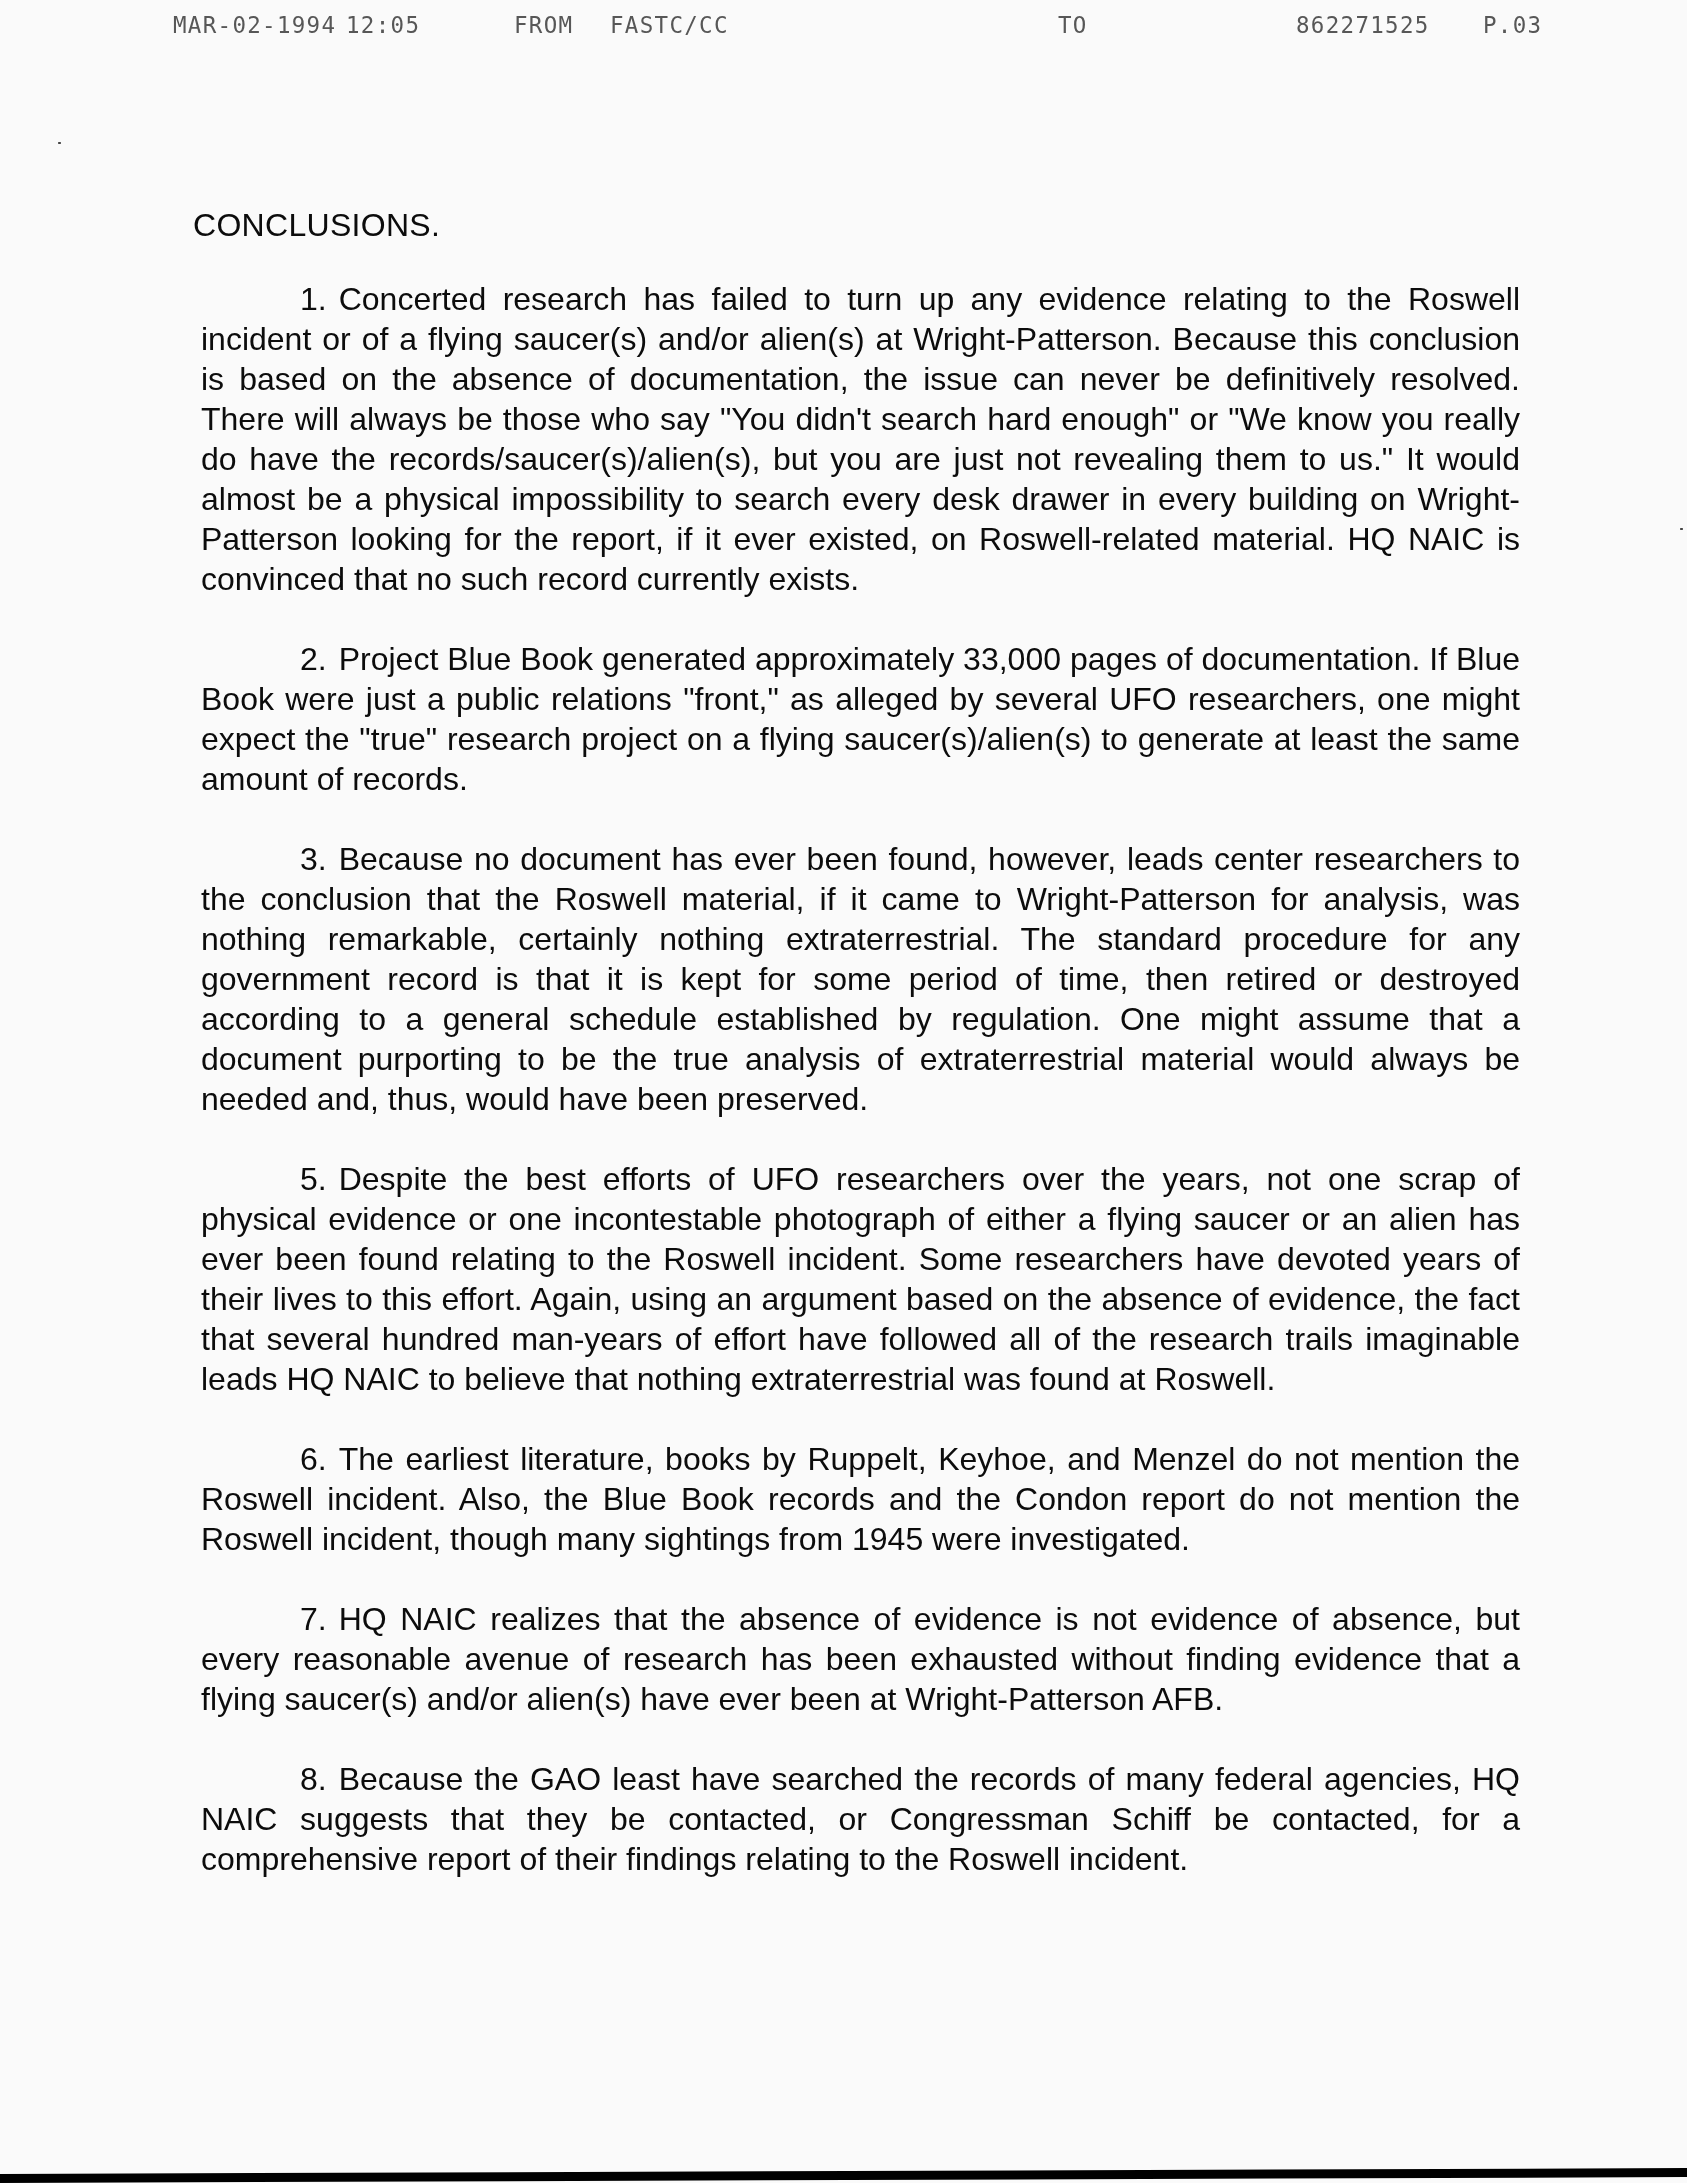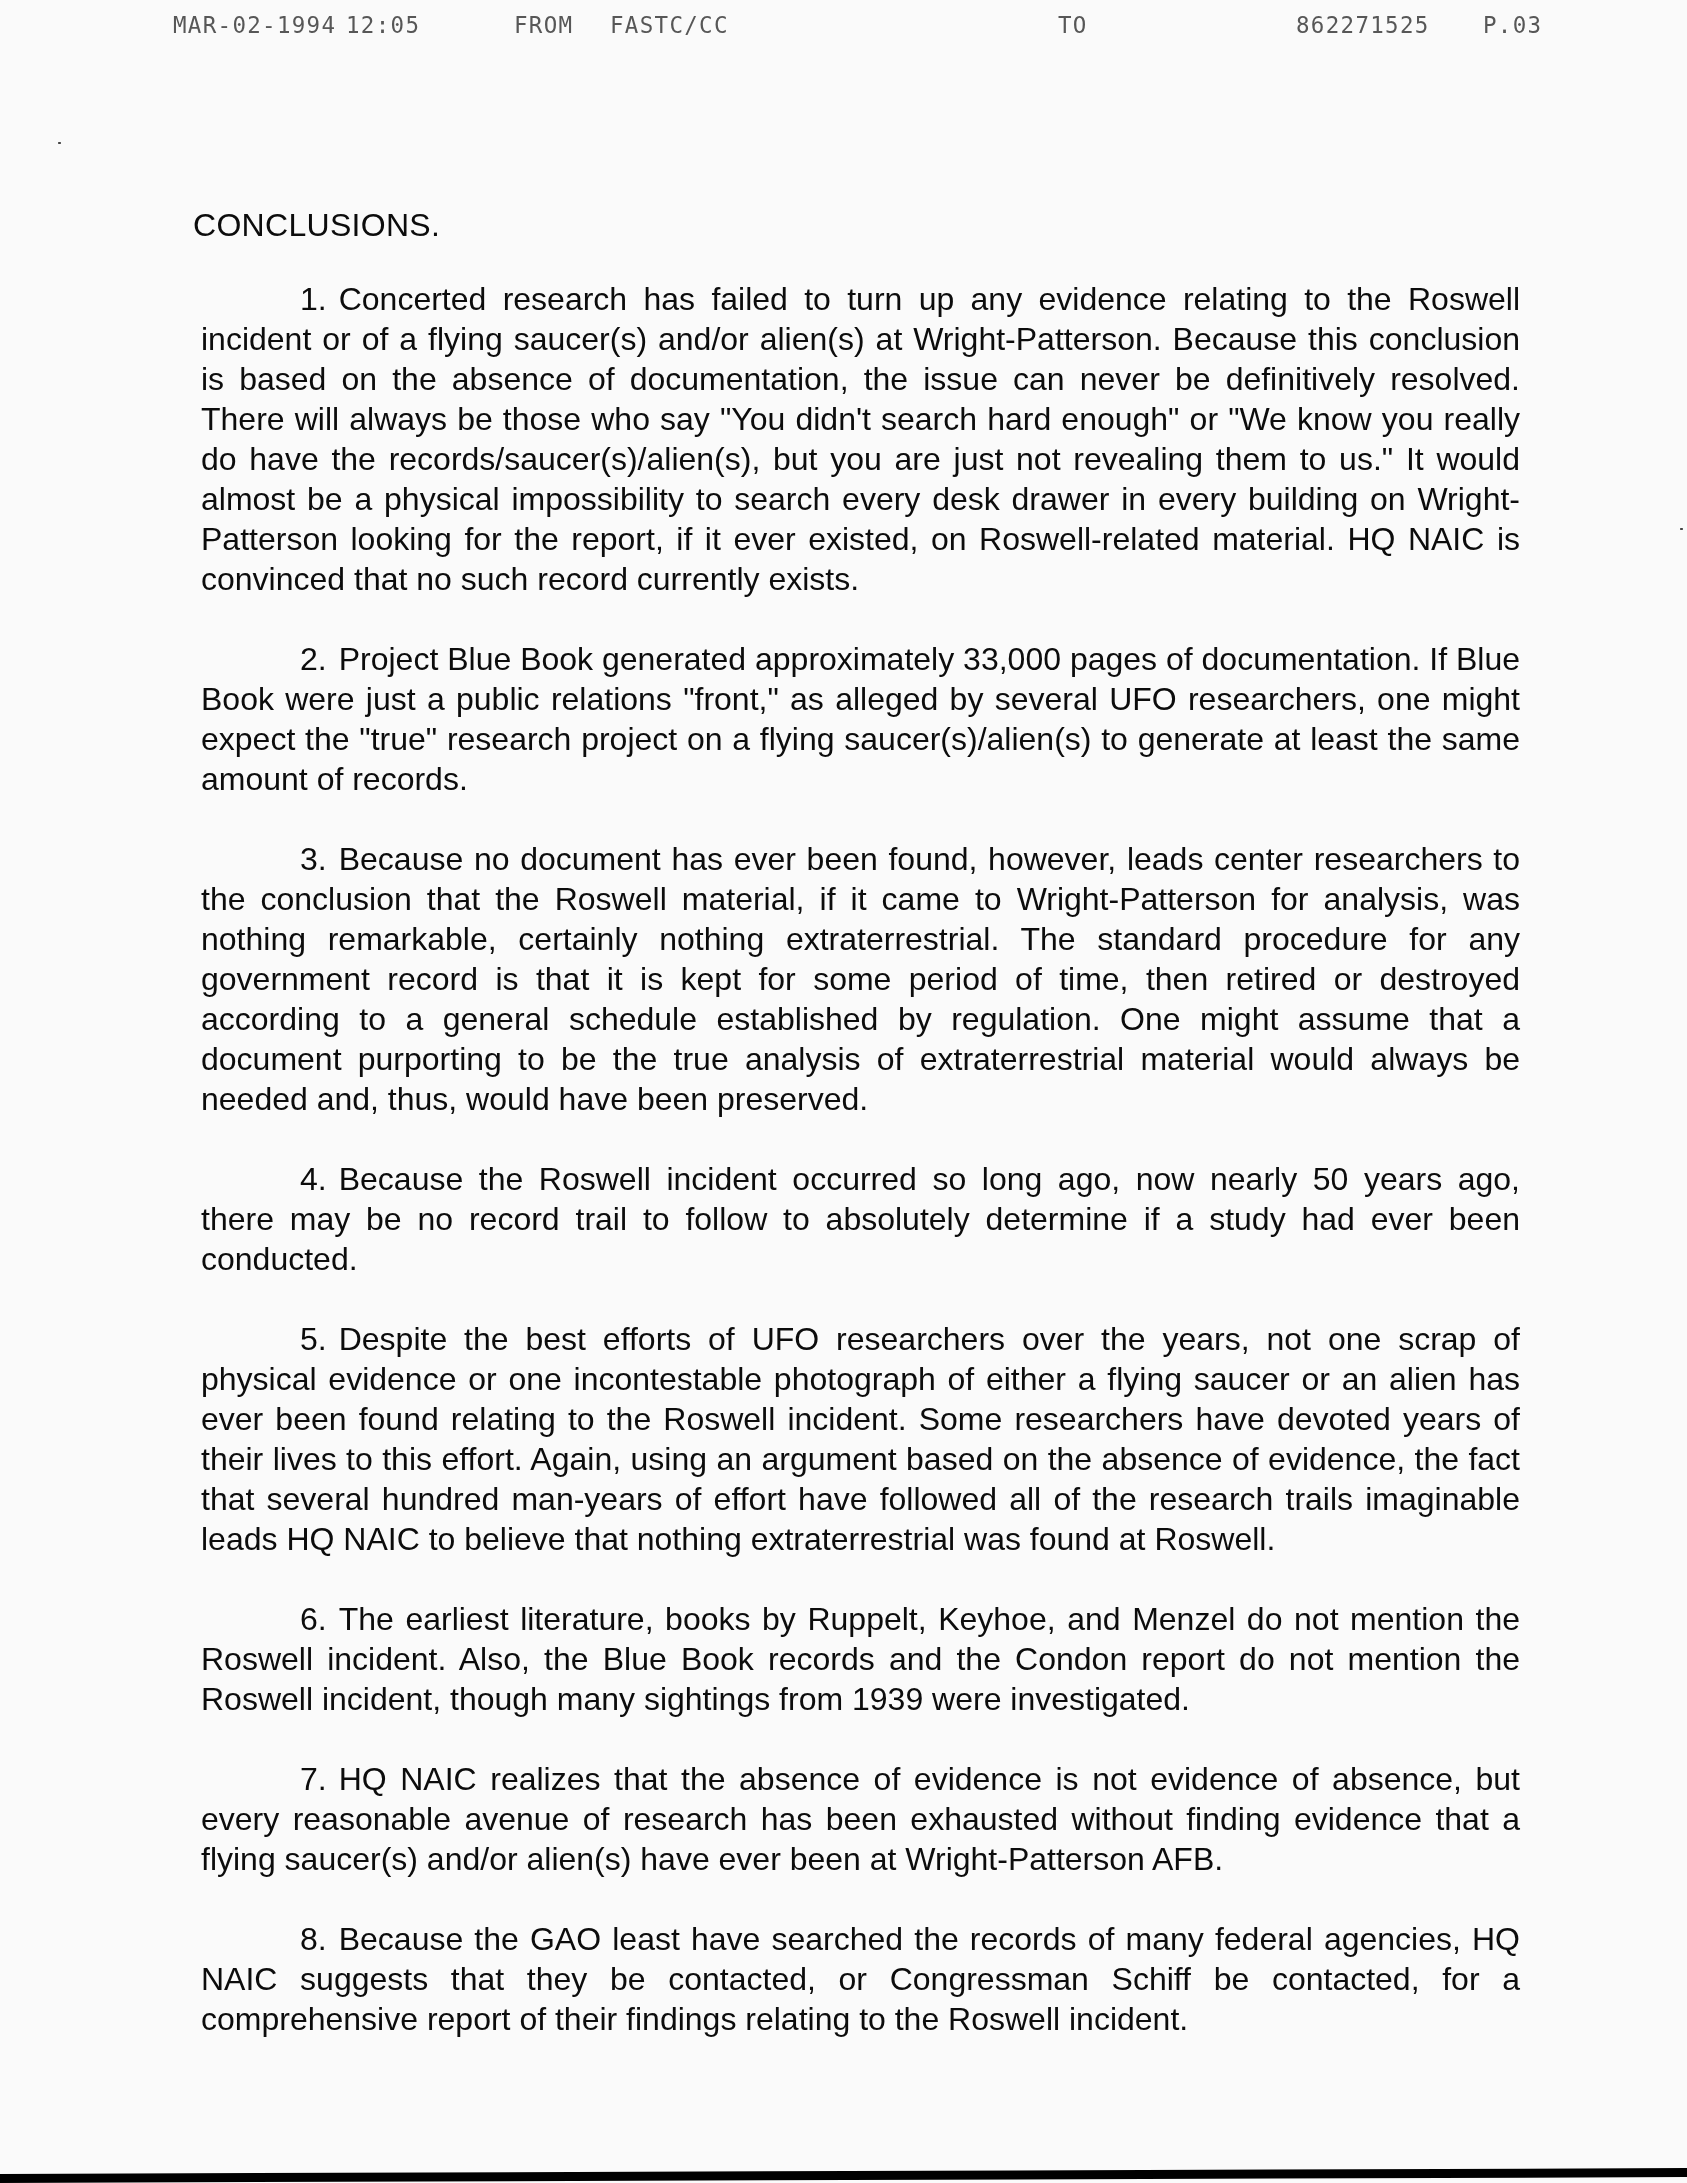--- a/index.html
+++ b/index.html
@@ -106,27 +106,24 @@
   <p class="para">
     <span class="num">1.</span><span>Concerted research has failed to turn up any evidence relating to the Roswell incident or of a flying saucer(s) and/or alien(s) at Wright-Patterson. Because this conclusion is based on the absence of documentation, the issue can never be definitively resolved. There will always be those who say "You didn't search hard enough" or "We know you really do have the records/saucer(s)/alien(s), but you are just not revealing them to us." It would almost be a physical impossibility to search every desk drawer in every building on Wright-Patterson looking for the report, if it ever existed, on Roswell-related material. HQ NAIC is convinced that no such record currently exists.</span>
   </p>
   <p class="para">
     <span class="num">2.</span><span>Project Blue Book generated approximately 33,000 pages of documentation. If Blue Book were just a public relations "front," as alleged by several UFO researchers, one might expect the "true" research project on a flying saucer(s)/alien(s) to generate at least the same amount of records.</span>
   </p>
   <p class="para">
     <span class="num">3.</span><span>Because no document has ever been found, however, leads center researchers to the conclusion that the Roswell material, if it came to Wright-Patterson for analysis, was nothing remarkable, certainly nothing extraterrestrial. The standard procedure for any government record is that it is kept for some period of time, then retired or destroyed according to a general schedule established by regulation. One might assume that a document purporting to be the true analysis of extraterrestrial material would always be needed and, thus, would have been preserved.</span>
   </p>
   <p class="para">
-    <span class="num">4.</span><span>Because the Roswell incident occurred so long ago, now nearly 50 years ago, there may be no record trail to follow to absolutely determine if a study had ever been conducted.</span>
-  </p>
-  <p class="para">
     <span class="num">5.</span><span>Despite the best efforts of UFO researchers over the years, not one scrap of physical evidence or one incontestable photograph of either a flying saucer or an alien has ever been found relating to the Roswell incident. Some researchers have devoted years of their lives to this effort. Again, using an argument based on the absence of evidence, the fact that several hundred man-years of effort have followed all of the research trails imaginable leads HQ NAIC to believe that nothing extraterrestrial was found at Roswell.</span>
   </p>
   <p class="para">
-    <span class="num">6.</span><span>The earliest literature, books by Ruppelt, Keyhoe, and Menzel do not mention the Roswell incident. Also, the Blue Book records and the Condon report do not mention the Roswell incident, though many sightings from 1939 were investigated.</span>
+    <span class="num">6.</span><span>The earliest literature, books by Ruppelt, Keyhoe, and Menzel do not mention the Roswell incident. Also, the Blue Book records and the Condon report do not mention the Roswell incident, though many sightings from 1945 were investigated.</span>
   </p>
   <p class="para">
     <span class="num">7.</span><span>HQ NAIC realizes that the absence of evidence is not evidence of absence, but every reasonable avenue of research has been exhausted without finding evidence that a flying saucer(s) and/or alien(s) have ever been at Wright-Patterson AFB.</span>
   </p>
   <p class="para">
     <span class="num">8.</span><span>Because the GAO least have searched the records of many federal agencies, HQ NAIC suggests that they be contacted, or Congressman Schiff be contacted, for a comprehensive report of their findings relating to the Roswell incident.</span>
   </p>
 </div>
 
 <div class="bottom-edge"></div>

